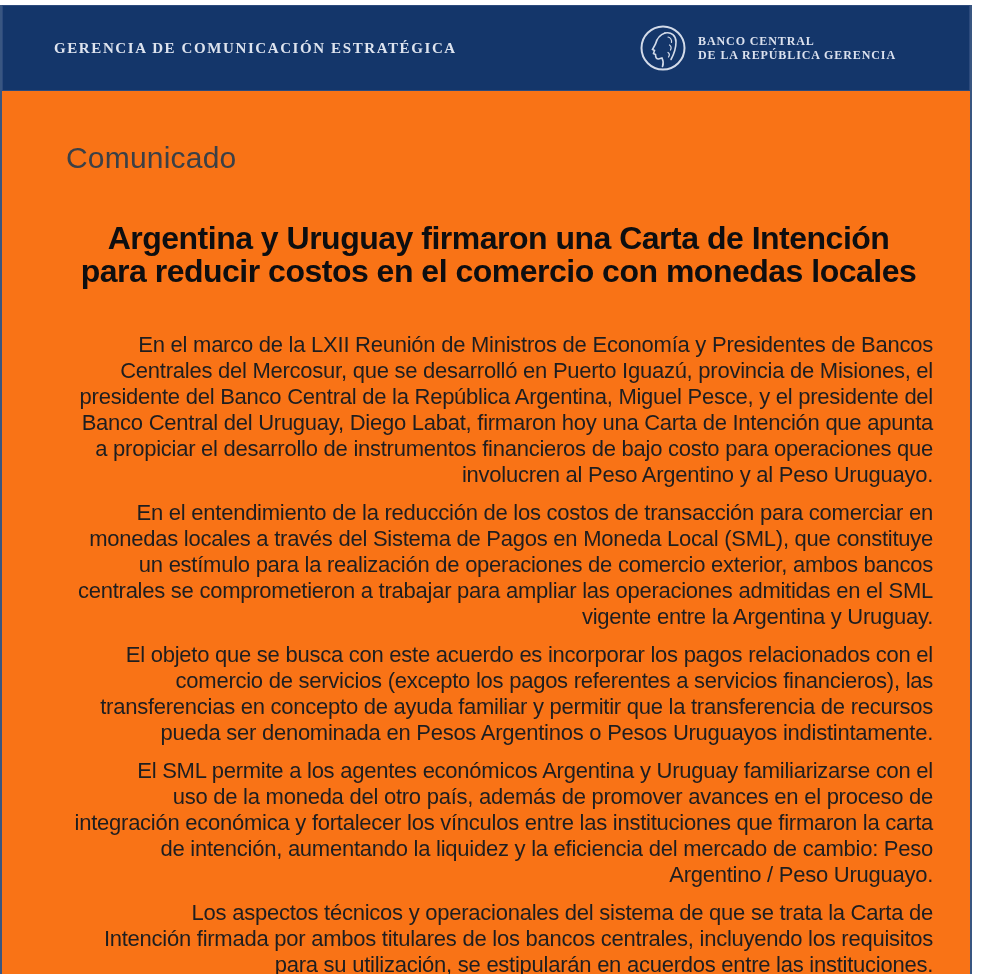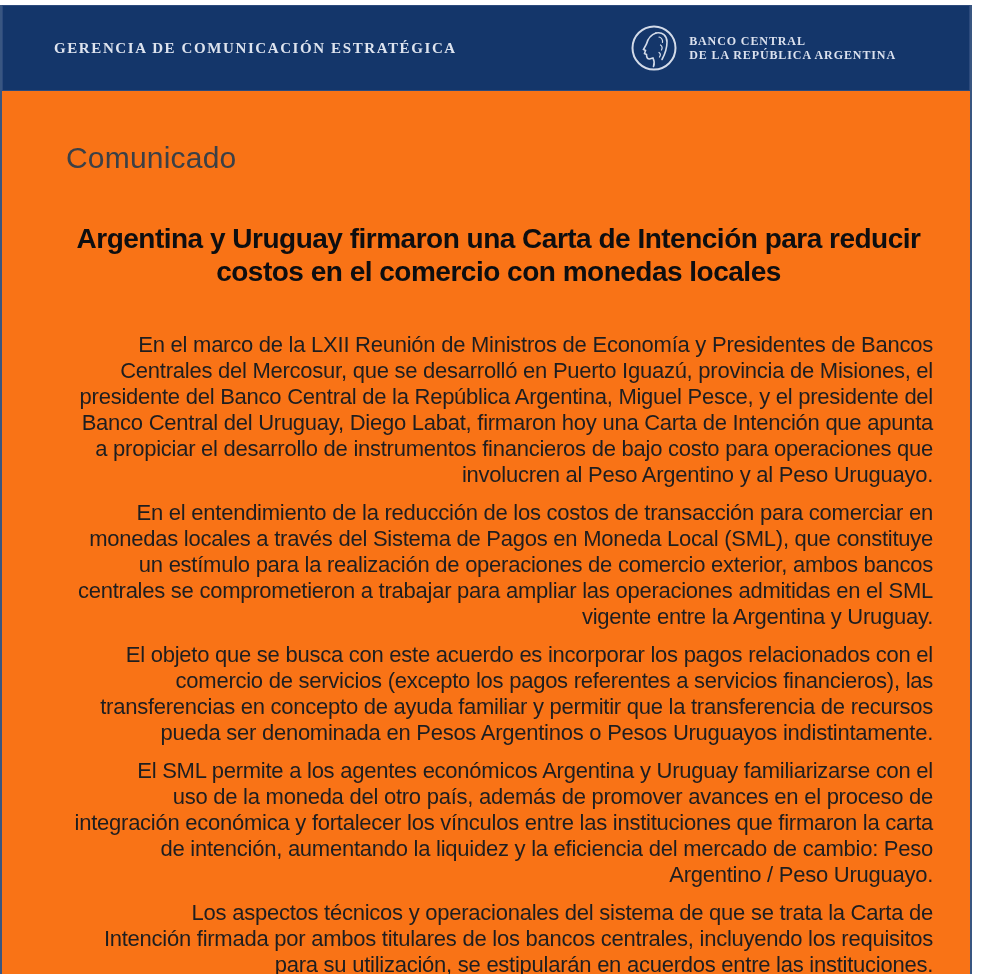--- a/index.html
+++ b/index.html
@@ -84,21 +84,21 @@
     margin: 50px 0 0 2px;
     font-size: 30px;
     font-weight: 400;
     color: #3b4047;
     letter-spacing: 0.2px;
   }
   .doc-title {
     margin: 47px auto 0 auto;
     max-width: 852px;
     text-align: center;
-    font-size: 28px;
+    font-size: 32px;
     line-height: 33px;
     font-weight: bold;
     color: #0e0e10;
     letter-spacing: -0.5px;
   }
   .content p.body-par {
     margin: 12px 0 0 0;
     text-indent: 60px;
     font-size: 22px;
     line-height: 26px;
@@ -133,21 +133,21 @@
       <div class="brand">
         <svg class="emblem" viewBox="0 0 50 50">
           <circle cx="25" cy="25" r="21.5" fill="none" stroke="#d3dbe9" stroke-width="2"></circle>
 
           <path d="M27 10 C21 12 18.5 17 17.5 21 L14.5 26.5 L16.5 27.5 L15.5 30.5 L17.5 31.5 C17.5 34.5 18.5 36 20.5 36 L24 35 C25.5 38 25.5 41 24.5 43.5" fill="none" stroke="#d3dbe9" stroke-width="1.6" stroke-linecap="round"></path>
           <path d="M27 10 C33.5 8.5 38 13 38 19 C38 25.5 36 31 33 36.5" fill="none" stroke="#d3dbe9" stroke-width="1.6" stroke-linecap="round"></path>
           <path d="M30 14 C32.5 14.5 34 17 33.5 19.5 M31.5 22 C33 23 33.5 25 32.5 27 M30 29.5 C31.5 30.5 31.5 32.5 30.5 34" fill="none" stroke="#d3dbe9" stroke-width="1.2" stroke-linecap="round"></path>
         </svg>
         <div class="brand-text">
           <div>BANCO CENTRAL</div>
-          <div>DE LA REPÚBLICA ARGENTINA</div>
+          <div>DE LA REPÚBLICA GERENCIA</div>
         </div>
       </div>
     </div>
 
     <div class="content">
       <h2 class="kicker">Comunicado</h2>
 
       <h1 class="doc-title">Argentina y Uruguay firmaron una Carta de Intención para reducir costos en el comercio con monedas locales</h1>
 
       <p class="body-par first">En el marco de la LXII Reunión de Ministros de Economía y Presidentes de Bancos Centrales del Mercosur, que se desarrolló en Puerto Iguazú, provincia de Misiones, el presidente del Banco Central de la República Argentina, Miguel Pesce, y el presidente del Banco Central del Uruguay, Diego Labat, firmaron hoy una Carta de Intención que apunta a propiciar el desarrollo de instrumentos financieros de bajo costo para operaciones que involucren al Peso Argentino y al Peso Uruguayo.</p>

